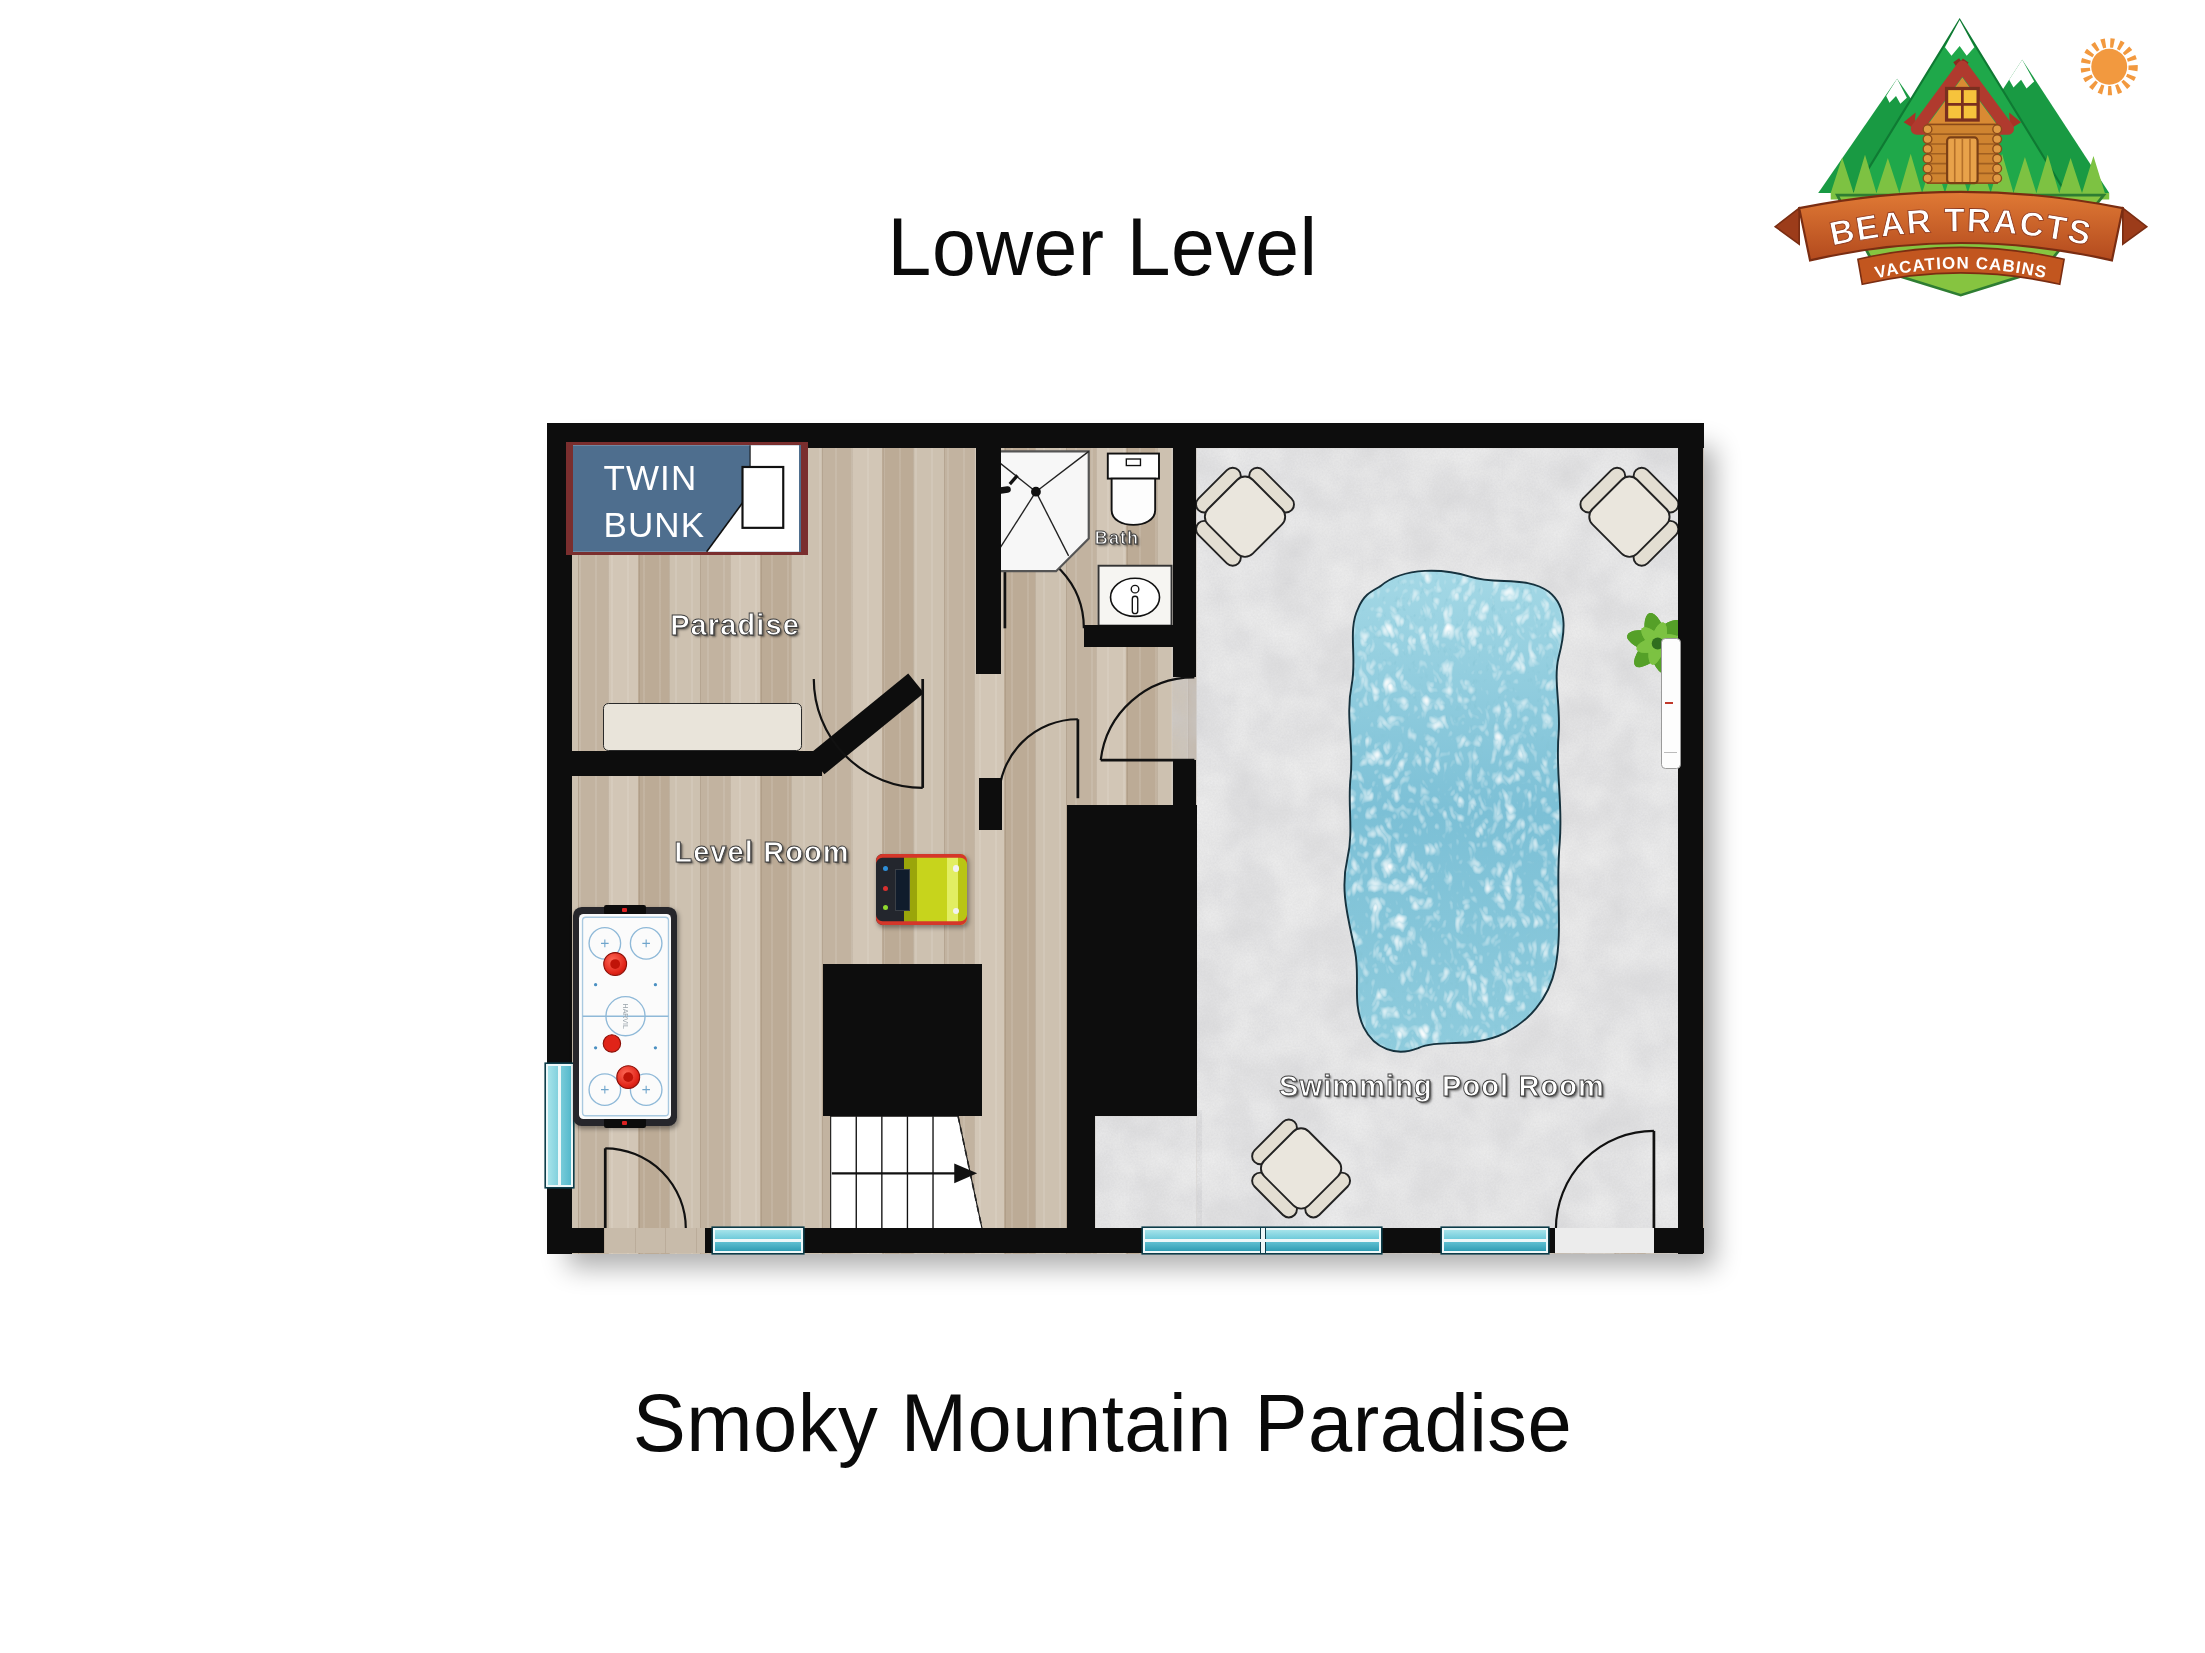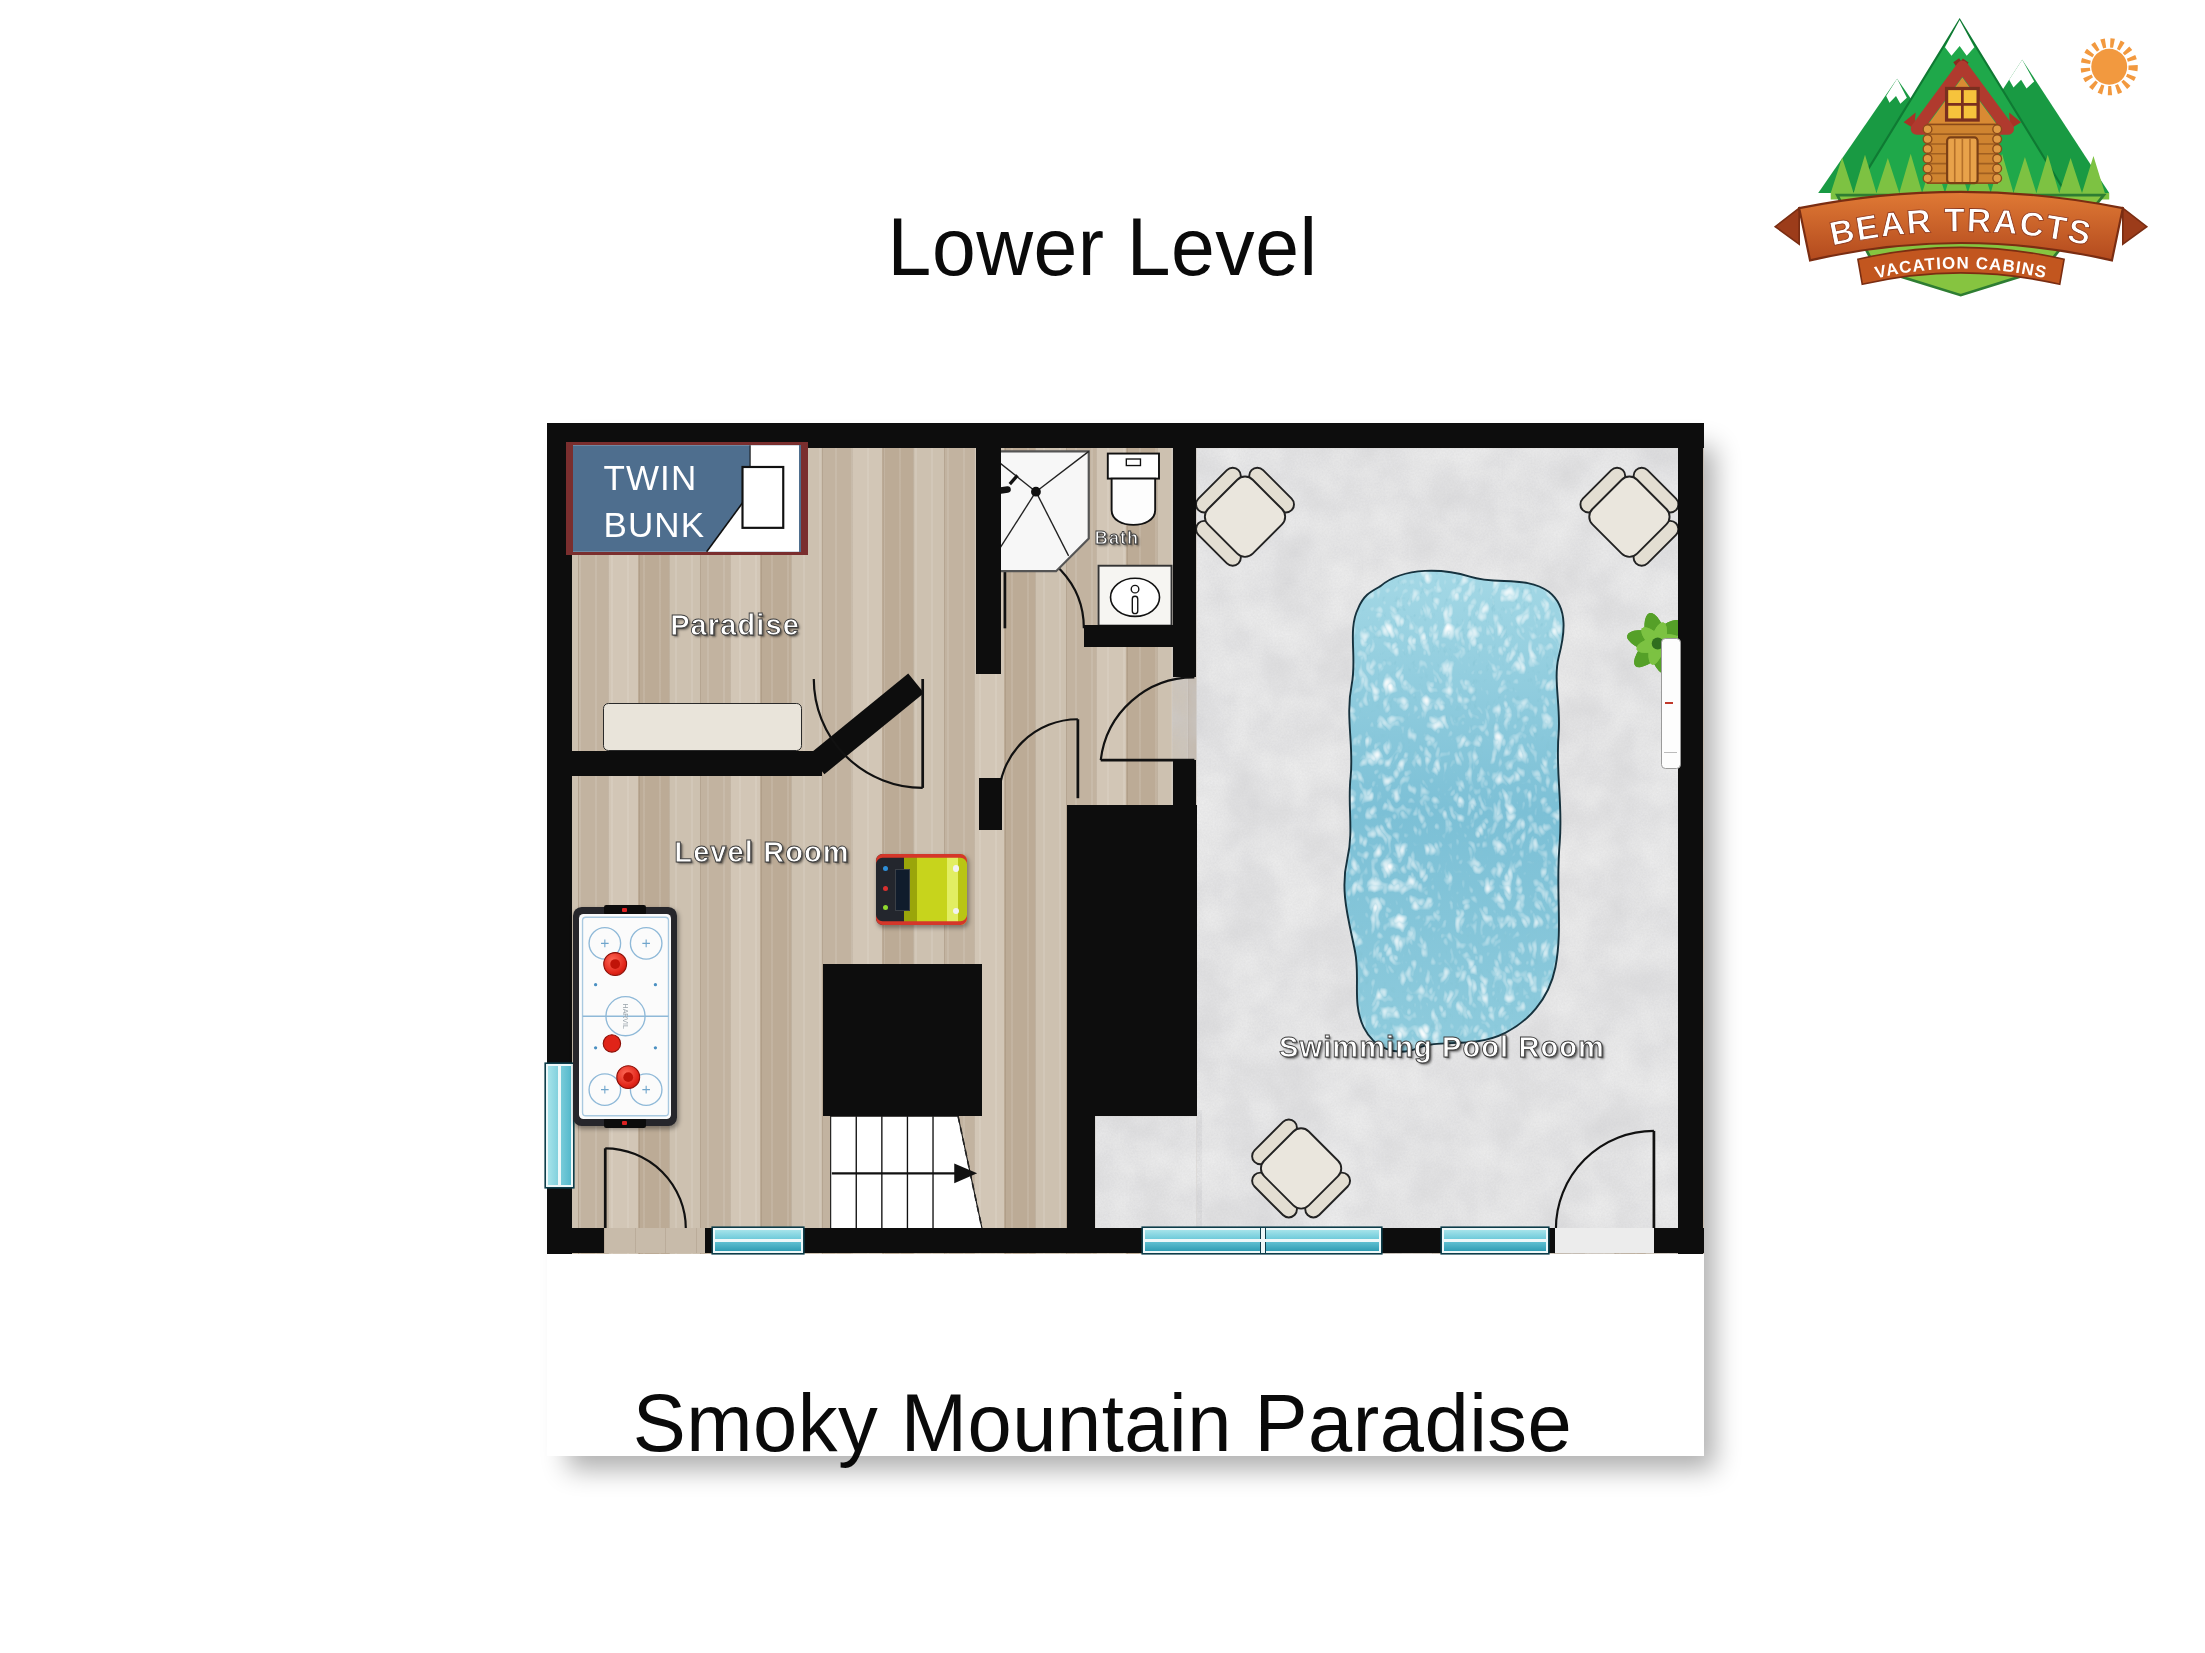--- a/index.html
+++ b/index.html
@@ -6,21 +6,21 @@
   body{width:2205px;height:1654px;position:relative;font-family:"Liberation Sans",sans-serif;overflow:hidden;}
   .abs{position:absolute;}
 
   
   .page-title{left:0;top:206px;width:2205px;text-align:center;font-size:82px;color:#0a0a0a;
     letter-spacing:0.5px;line-height:1;transform:scaleX(0.96);}
   .page-footer{left:0;top:1382px;width:2205px;text-align:center;font-size:82px;color:#0a0a0a;
     letter-spacing:0.5px;line-height:1;transform:scaleX(0.97);}
 
   
-  .plan{left:547px;top:423px;width:1157px;height:1033px;
+  .plan{left:547px;top:423px;width:1157px;height:831px;
     box-shadow:15.2px 18.5px 25px -4.4px rgba(0,0,0,0.32);}
   .floor-wood{left:0;top:0;width:1157px;height:831px;background-color:#c8bbaa;
     background-image:
       repeating-linear-gradient(90deg, rgba(90,65,40,0.12) 0 1.1px, rgba(255,255,255,0) 1.1px 30.5px),
       repeating-linear-gradient(90deg, rgba(255,255,255,0.10) 0 1.6px, rgba(255,255,255,0) 1.6px 16px),
       repeating-linear-gradient(90deg, #cdc1b0 0 30.5px, #c2b3a0 30.5px 61px, #d2c6b6 61px 91px, #bcab96 91px 122px);}
   .plan-svg{left:0;top:0;width:1157px;height:831px;z-index:1;}
 
   .wall{background:#0d0d0d;z-index:3;}
   .gap{z-index:4;}
@@ -341,21 +341,21 @@
     <div class="btn" style="left:6.5px;top:51px;background:#8fd82e;"></div>
     <div class="dot" style="top:11px;"></div>
     <div class="dot" style="bottom:11px;"></div>
   </div>
 
   <div class="abs furn ac-unit"></div>
 
   <div class="abs rlabel" style="left:188px;top:202px;">Paradise</div>
   <div class="abs rlabel small" style="left:570px;top:115px;">Bath</div>
   <div class="abs rlabel" style="left:215px;top:429px;">Level Room</div>
-  <div class="abs rlabel" style="left:895px;top:624px;">Swimming Pool Room</div>
+  <div class="abs rlabel" style="left:895px;top:663px;">Swimming Pool Room</div>
 </div>
 
 <div class="abs logo">
   <svg width="400" height="291" viewBox="0 0 735 535">
     <defs>
       <linearGradient id="ribbonGrad" x1="0" y1="0" x2="0" y2="1">
         <stop offset="0" stop-color="#e07a35"></stop>
           <stop offset="1" stop-color="#b34a1e"></stop>
       </linearGradient>
       <linearGradient id="bearGrad" x1="0" y1="0" x2="1" y2="1">

